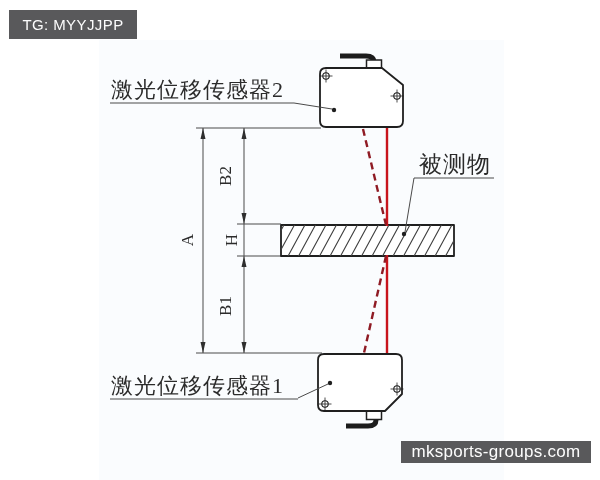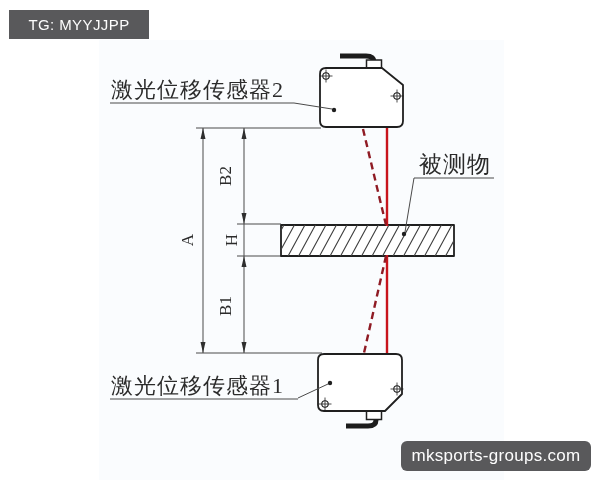--- a/index.html
+++ b/index.html
@@ -22,30 +22,29 @@
     background: #59595b;
     color: #fdfdfd;
     display: flex;
     align-items: center;
     justify-content: center;
     font-family: "Liberation Sans", sans-serif;
     white-space: nowrap;
   }
   #badge-top-left {
     left: 9px; top: 10px;
-    width: 140px; height: 29px;
+    width: 128px; height: 29px;
     font-size: 15px;
     letter-spacing: 0.4px;
   }
   #badge-bottom-right {
     left: 401px; top: 441px;
-    width: 190px; height: 30px;
+    width: 190px; height: 22px;
     font-size: 17px;
     letter-spacing: 0.3px;
-    border-radius: 6px;
   }
   svg { position: absolute; left: 0; top: 0; }
   .outline { fill: #ffffff; stroke: #1f1f1f; stroke-width: 1.8; stroke-linejoin: round; }
   .thinline { stroke: #4a4a4a; stroke-width: 1; fill: none; }
   .arrow { fill: #2e2e2e; stroke: none; }
   .dimtext {
     font-family: "Liberation Serif", serif;
     font-size: 17px;
     fill: #2b2b2b;
   }

